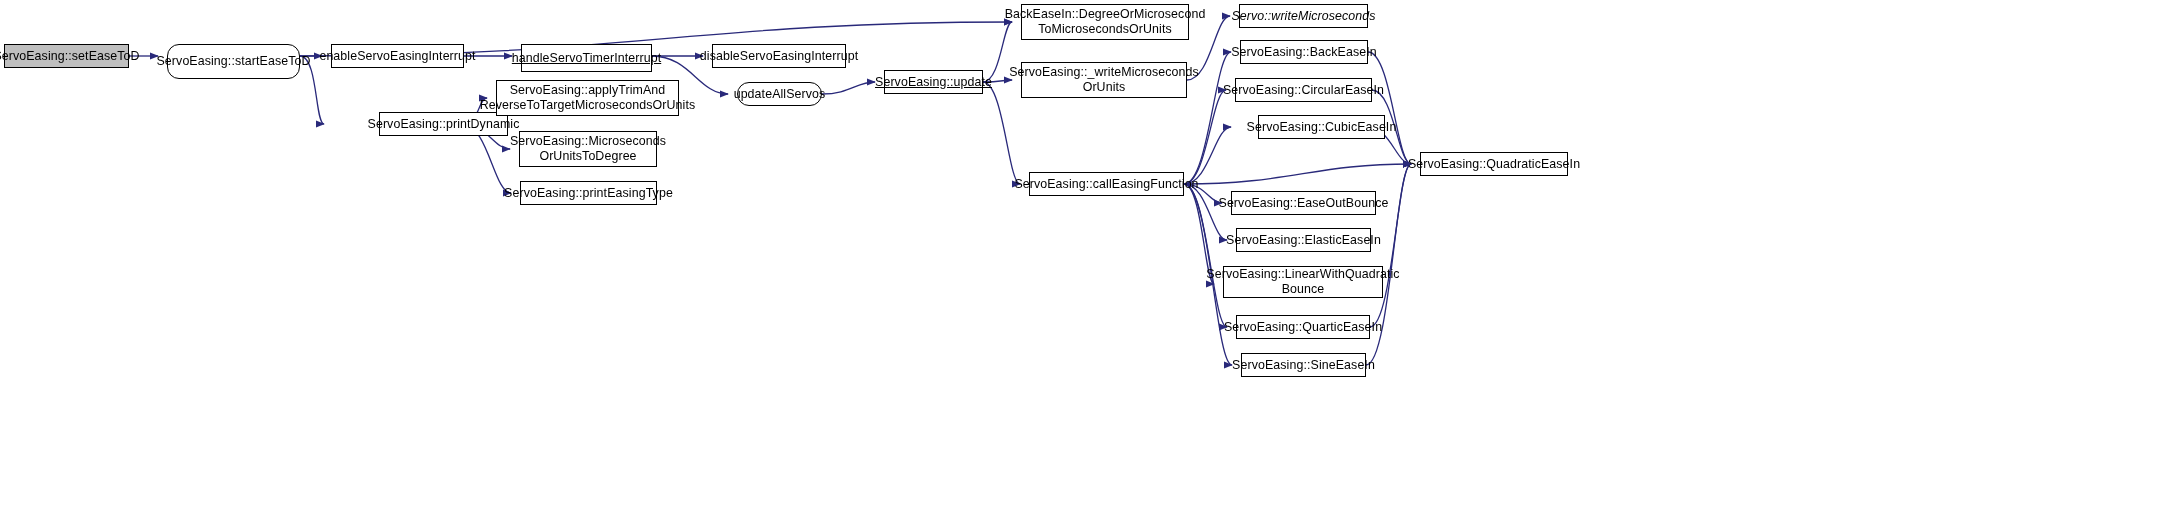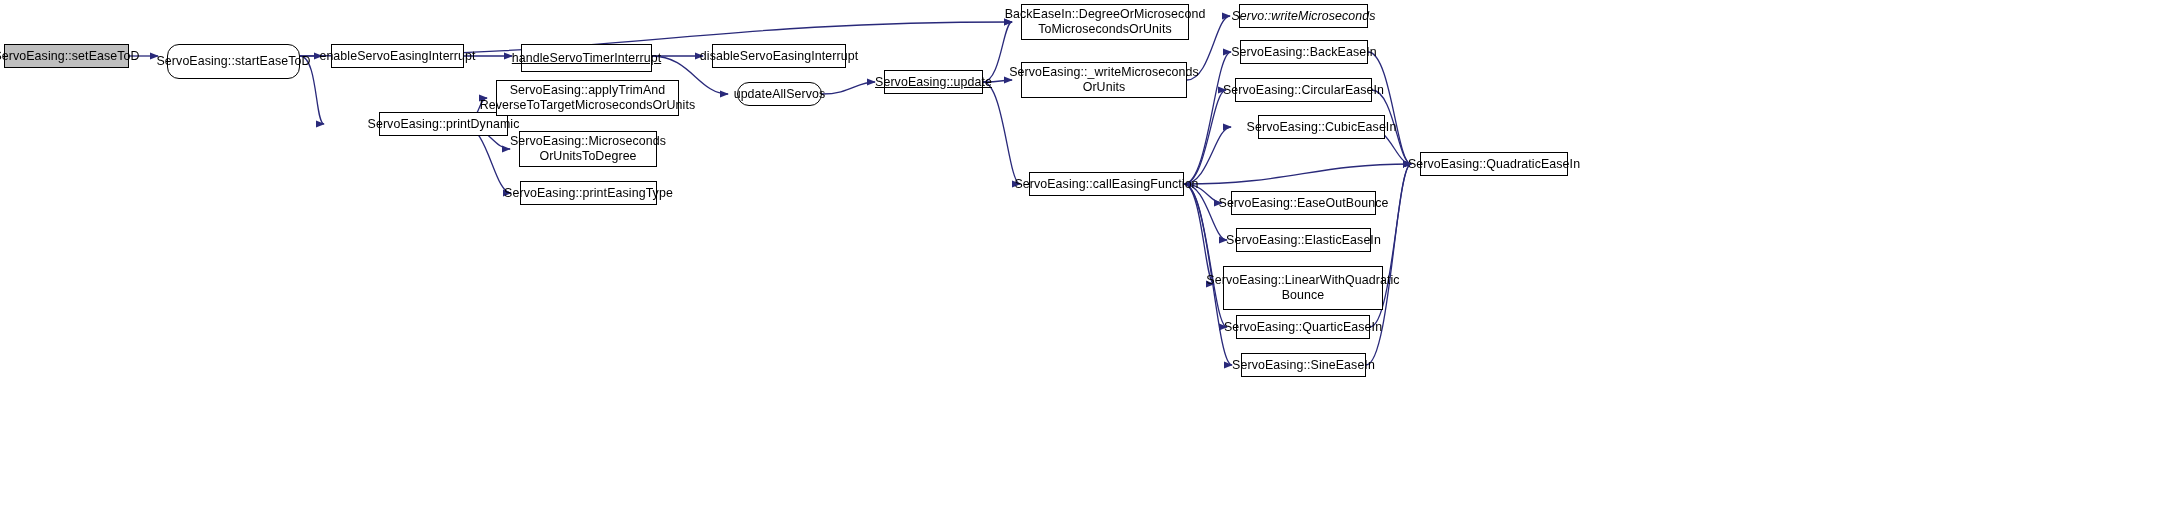--- a/index.html
+++ b/index.html
@@ -105,19 +105,19 @@
 ToMicrosecondsOrUnits</div>
       <div class="node" style="left: 1021px; top: 62px; width: 166px; height: 36px;">ServoEasing::_writeMicroseconds
 OrUnits</div>
       <div class="node" style="left: 1029px; top: 172px; width: 155px; height: 24px;">ServoEasing::callEasingFunction</div>
       <div class="node" style="left: 1239px; top: 4px; width: 129px; height: 24px; font-style: italic;">Servo::writeMicroseconds</div>
       <div class="node" style="left: 1240px; top: 40px; width: 128px; height: 24px;">ServoEasing::BackEaseIn</div>
       <div class="node" style="left: 1235px; top: 78px; width: 137px; height: 24px;">ServoEasing::CircularEaseIn</div>
       <div class="node" style="left: 1240px; top: 115px; width: 127px; height: 24px; margin-left: 18px;">ServoEasing::CubicEaseIn</div>
       <div class="node" style="left: 1231px; top: 191px; width: 145px; height: 24px;">ServoEasing::EaseOutBounce</div>
       <div class="node" style="left: 1236px; top: 228px; width: 135px; height: 24px;">ServoEasing::ElasticEaseIn</div>
-      <div class="node" style="left: 1223px; top: 266px; width: 160px; height: 44px;">ServoEasing::LinearWithQuadratic
+      <div class="node" style="left: 1223px; top: 266px; width: 160px; height: 32px;">ServoEasing::LinearWithQuadratic
 Bounce</div>
       <div class="node" style="left: 1236px; top: 315px; width: 134px; height: 24px;">ServoEasing::QuarticEaseIn</div>
       <div class="node" style="left: 1241px; top: 353px; width: 125px; height: 24px;">ServoEasing::SineEaseIn</div>
       <div class="node" style="left: 1420px; top: 152px; width: 148px; height: 24px;">ServoEasing::QuadraticEaseIn</div>
     </div>
 </div>
 
 </body></html>

